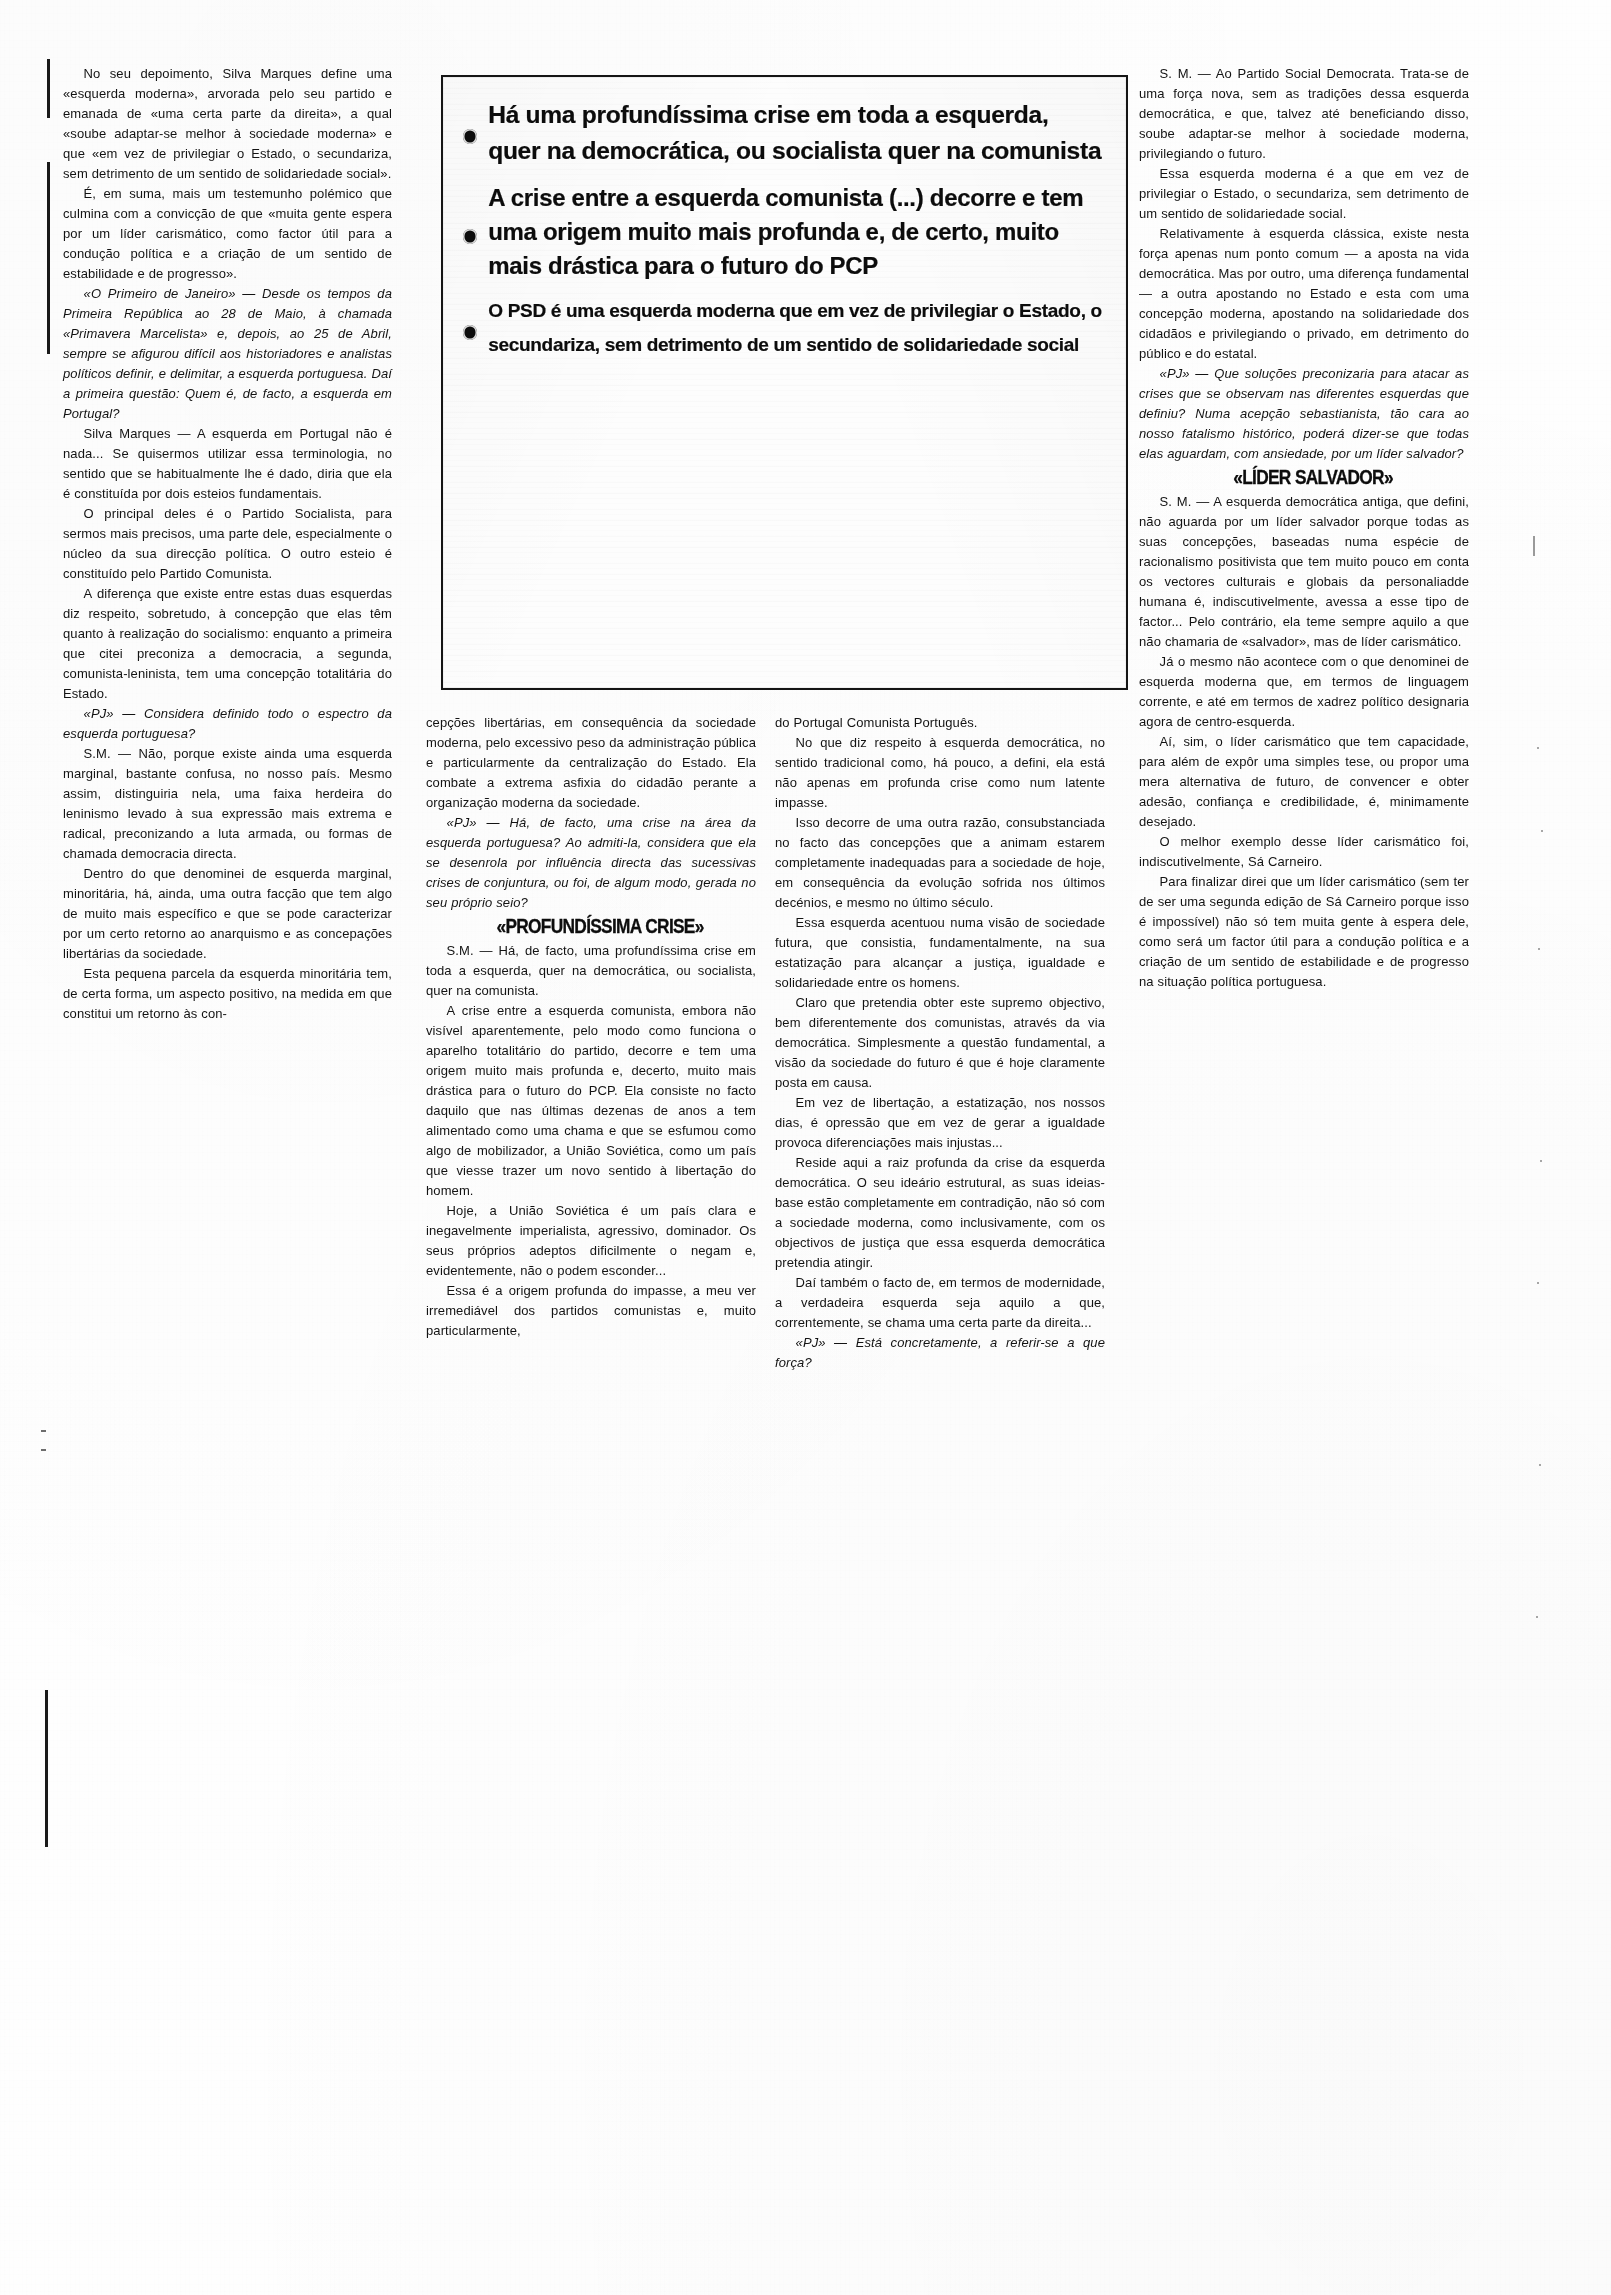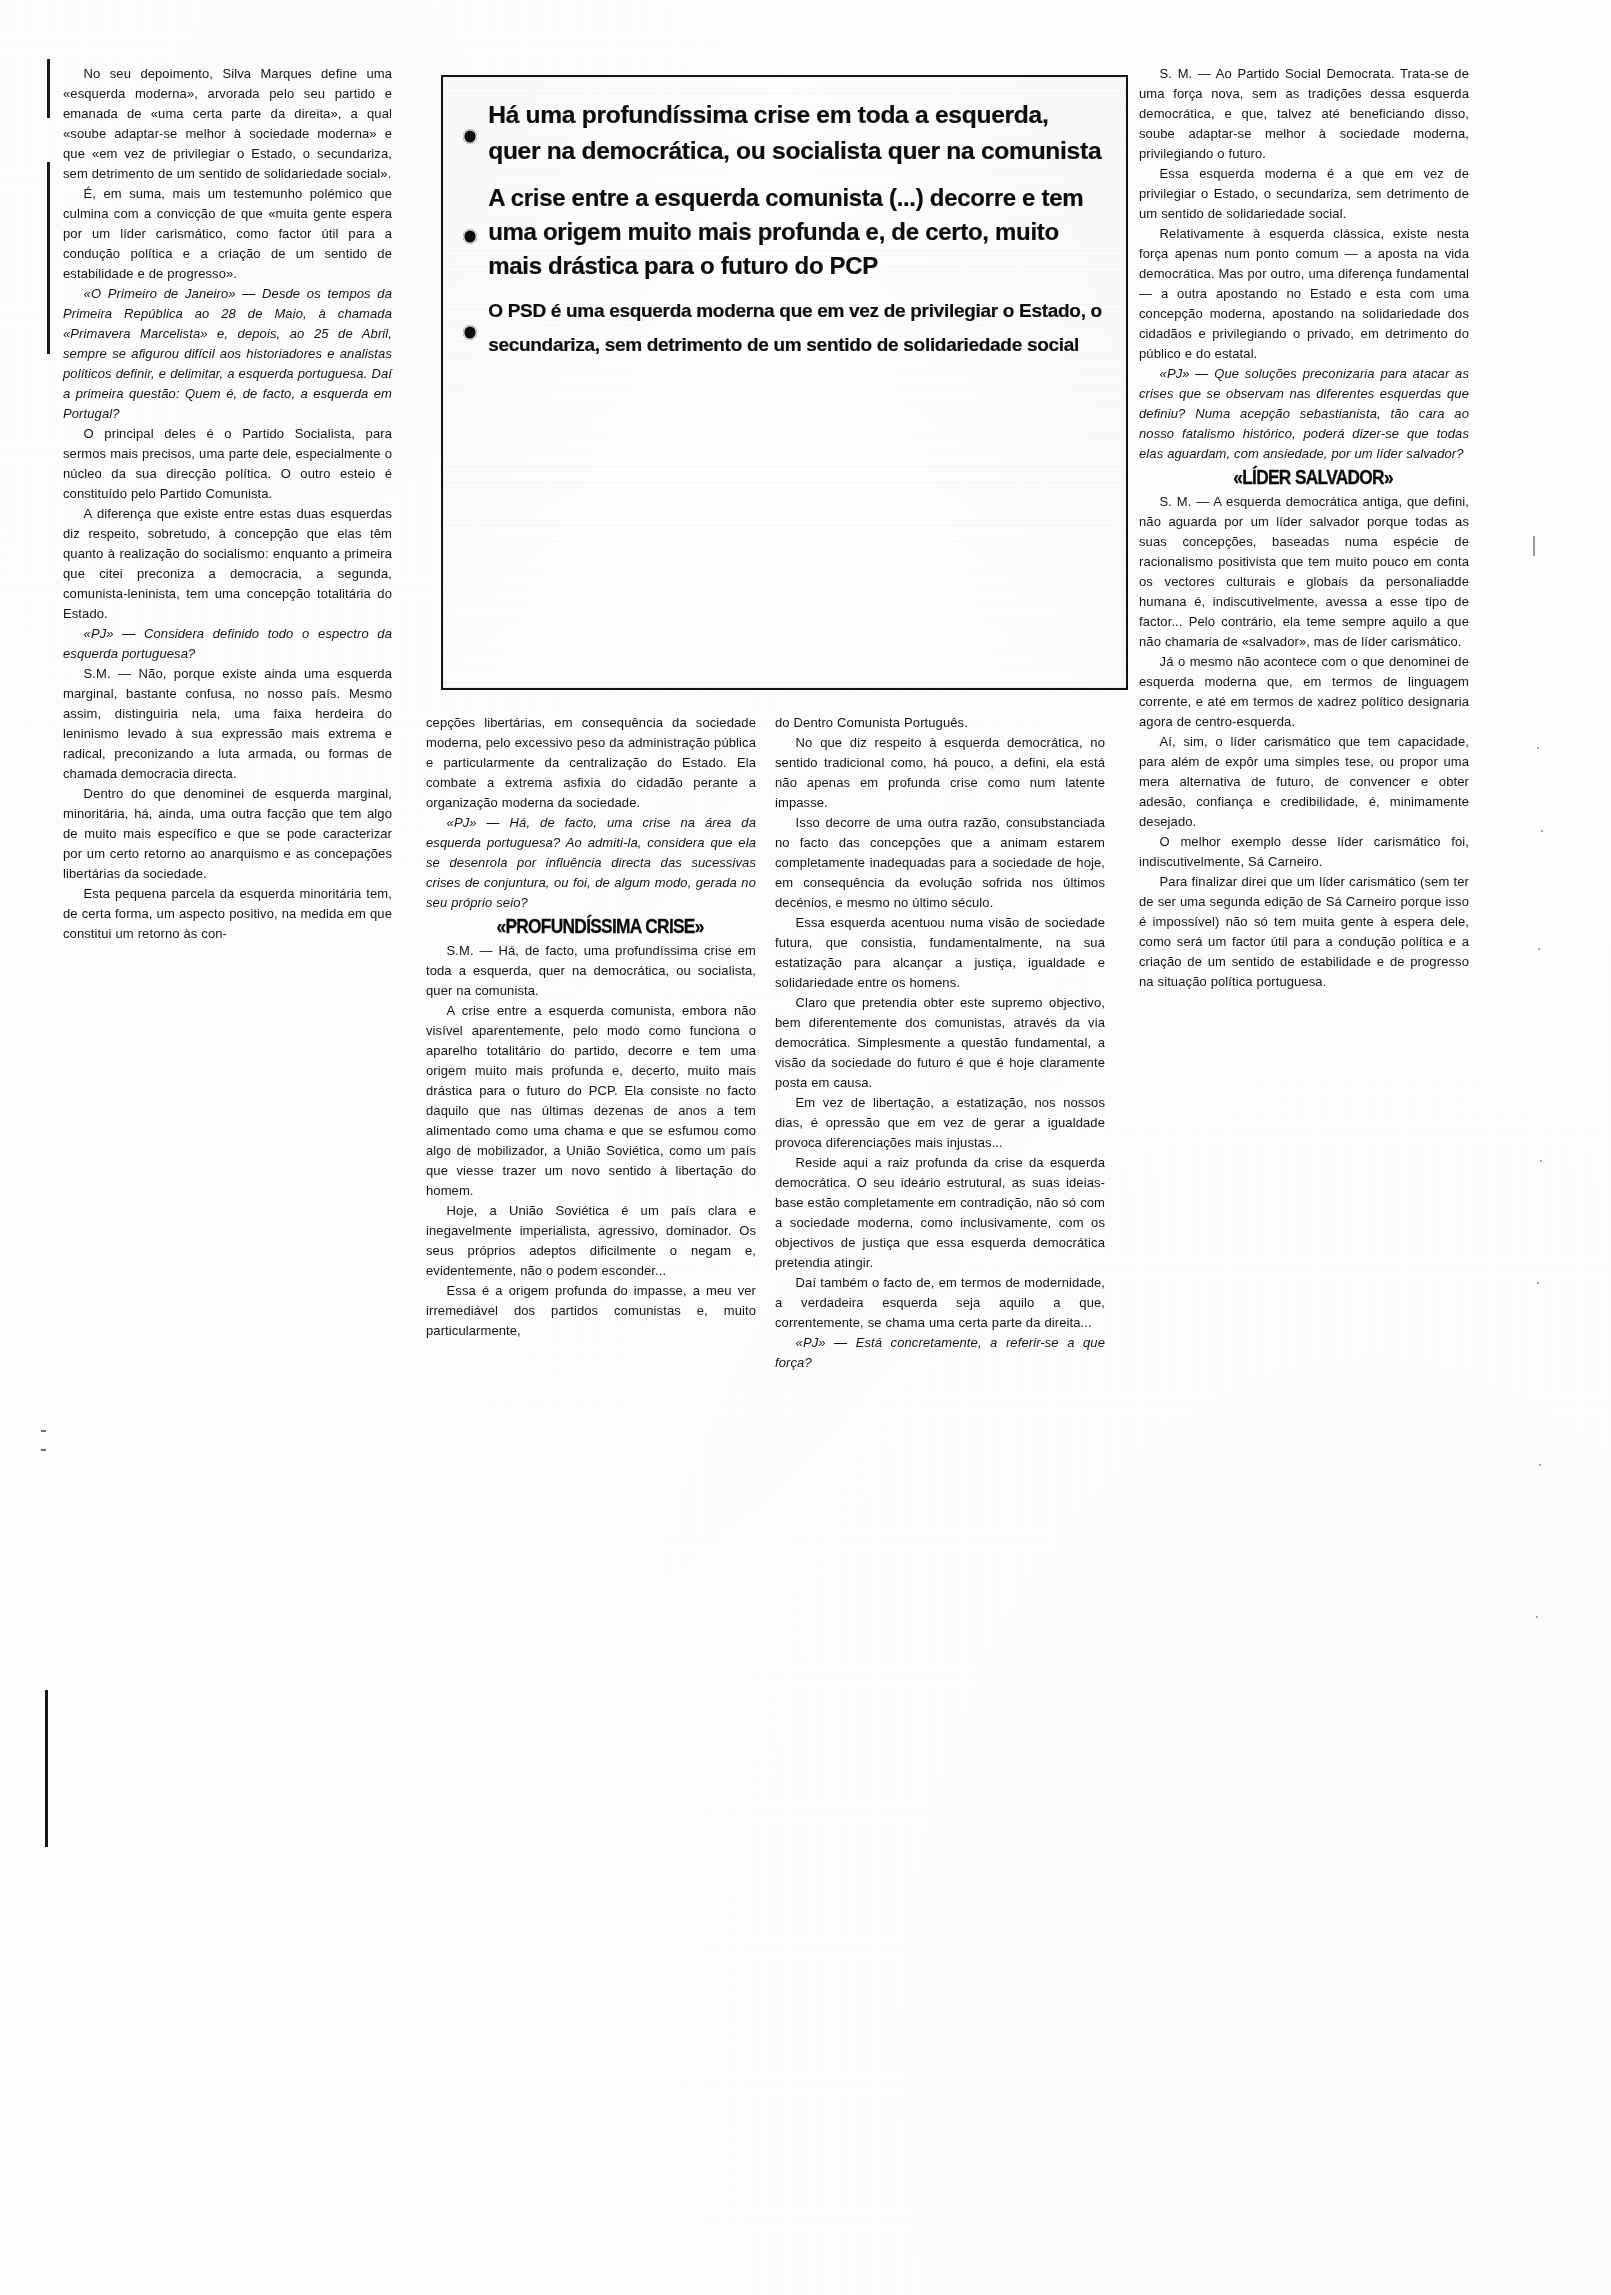--- a/index.html
+++ b/index.html
@@ -174,20 +174,21 @@
   <div class="speck" style="left:1540px; top:1160px;"></div>
   <div class="speck" style="left:1537px; top:1282px;"></div>
   <div class="speck" style="left:1539px; top:1464px;"></div>
   <div class="speck" style="left:1536px; top:1616px;"></div>
   <div class="hairline" style="left:1533px; top:536px; width:1.5px; height:19.7px;"></div>
 
   <div class="col" id="col-1">
     <p>No seu depoimento, Silva Marques define uma «esquerda moderna», arvorada pelo seu partido e emanada de «uma certa parte da direita», a qual «soube adaptar-se melhor à sociedade moderna» e que «em vez de privilegiar o Estado, o secundariza, sem detrimento de um sentido de solidariedade social».</p>
     <p>É, em suma, mais um testemunho polémico que culmina com a convicção de que «muita gente espera por um líder carismático, como factor útil para a condução política e a criação de um sentido de estabilidade e de progresso».</p>
     <p class="it">«O Primeiro de Janeiro» — Desde os tempos da Primeira República ao 28 de Maio, à chamada «Primavera Marcelista» e, depois, ao 25 de Abril, sempre se afigurou difícil aos historiadores e analistas políticos definir, e delimitar, a esquerda portuguesa. Daí a primeira questão: Quem é, de facto, a esquerda em Portugal?</p>
+    <p>Silva Marques — A esquerda em Portugal não é nada... Se quisermos utilizar essa terminologia, no sentido que se habitualmente lhe é dado, diria que ela é constituída por dois esteios fundamentais.</p>
     <p>O principal deles é o Partido Socialista, para sermos mais precisos, uma parte dele, especialmente o núcleo da sua direcção política. O outro esteio é constituído pelo Partido Comunista.</p>
     <p>A diferença que existe entre estas duas esquerdas diz respeito, sobretudo, à concepção que elas têm quanto à realização do socialismo: enquanto a primeira que citei preconiza a democracia, a segunda, comunista-leninista, tem uma concepção totalitária do Estado.</p>
     <p class="it">«PJ» — Considera definido todo o espectro da esquerda portuguesa?</p>
     <p>S.M. — Não, porque existe ainda uma esquerda marginal, bastante confusa, no nosso país. Mesmo assim, distinguiria nela, uma faixa herdeira do leninismo levado à sua expressão mais extrema e radical, preconizando a luta armada, ou formas de chamada democracia directa.</p>
     <p>Dentro do que denominei de esquerda marginal, minoritária, há, ainda, uma outra facção que tem algo de muito mais específico e que se pode caracterizar por um certo retorno ao anarquismo e as concepações libertárias da sociedade.</p>
     <p>Esta pequena parcela da esquerda minoritária tem, de certa forma, um aspecto positivo, na medida em que constitui um retorno às con-</p>
   </div>
 
   <div class="quote-box">
     <div class="q-item q1">
@@ -210,21 +211,21 @@
 
     <p class="subhead">«PROFUNDÍSSIMA CRISE»</p>
 
     <p>S.M. — Há, de facto, uma profundíssima crise em toda a esquerda, quer na democrática, ou socialista, quer na comunista.</p>
     <p>A crise entre a esquerda comunista, embora não visível aparentemente, pelo modo como funciona o aparelho totalitário do partido, decorre e tem uma origem muito mais profunda e, decerto, muito mais drástica para o futuro do PCP. Ela consiste no facto daquilo que nas últimas dezenas de anos a tem alimentado como uma chama e que se esfumou como algo de mobilizador, a União Soviética, como um país que viesse trazer um novo sentido à libertação do homem.</p>
     <p>Hoje, a União Soviética é um país clara e inegavelmente imperialista, agressivo, dominador. Os seus próprios adeptos dificilmente o negam e, evidentemente, não o podem esconder...</p>
     <p>Essa é a origem profunda do impasse, a meu ver irremediável dos partidos comunistas e, muito particularmente,</p>
   </div>
 
   <div class="col" id="col-3">
-    <p class="noindent">do Dentro Comunista Português.</p>
+    <p class="noindent">do Portugal Comunista Português.</p>
     <p>No que diz respeito à esquerda democrática, no sentido tradicional como, há pouco, a defini, ela está não apenas em profunda crise como num latente impasse.</p>
     <p>Isso decorre de uma outra razão, consubstanciada no facto das concepções que a animam estarem completamente inadequadas para a sociedade de hoje, em consequência da evolução sofrida nos últimos decénios, e mesmo no último século.</p>
     <p>Essa esquerda acentuou numa visão de sociedade futura, que consistia, fundamentalmente, na sua estatização para alcançar a justiça, igualdade e solidariedade entre os homens.</p>
     <p>Claro que pretendia obter este supremo objectivo, bem diferentemente dos comunistas, através da via democrática. Simplesmente a questão fundamental, a visão da sociedade do futuro é que é hoje claramente posta em causa.</p>
     <p>Em vez de libertação, a estatização, nos nossos dias, é opressão que em vez de gerar a igualdade provoca diferenciações mais injustas...</p>
     <p>Reside aqui a raiz profunda da crise da esquerda democrática. O seu ideário estrutural, as suas ideias-base estão completamente em contradição, não só com a sociedade moderna, como inclusivamente, com os objectivos de justiça que essa esquerda democrática pretendia atingir.</p>
     <p>Daí também o facto de, em termos de modernidade, a verdadeira esquerda seja aquilo a que, correntemente, se chama uma certa parte da direita...</p>
     <p class="it">«PJ» — Está concretamente, a referir-se a que força?</p>
   </div>
 

